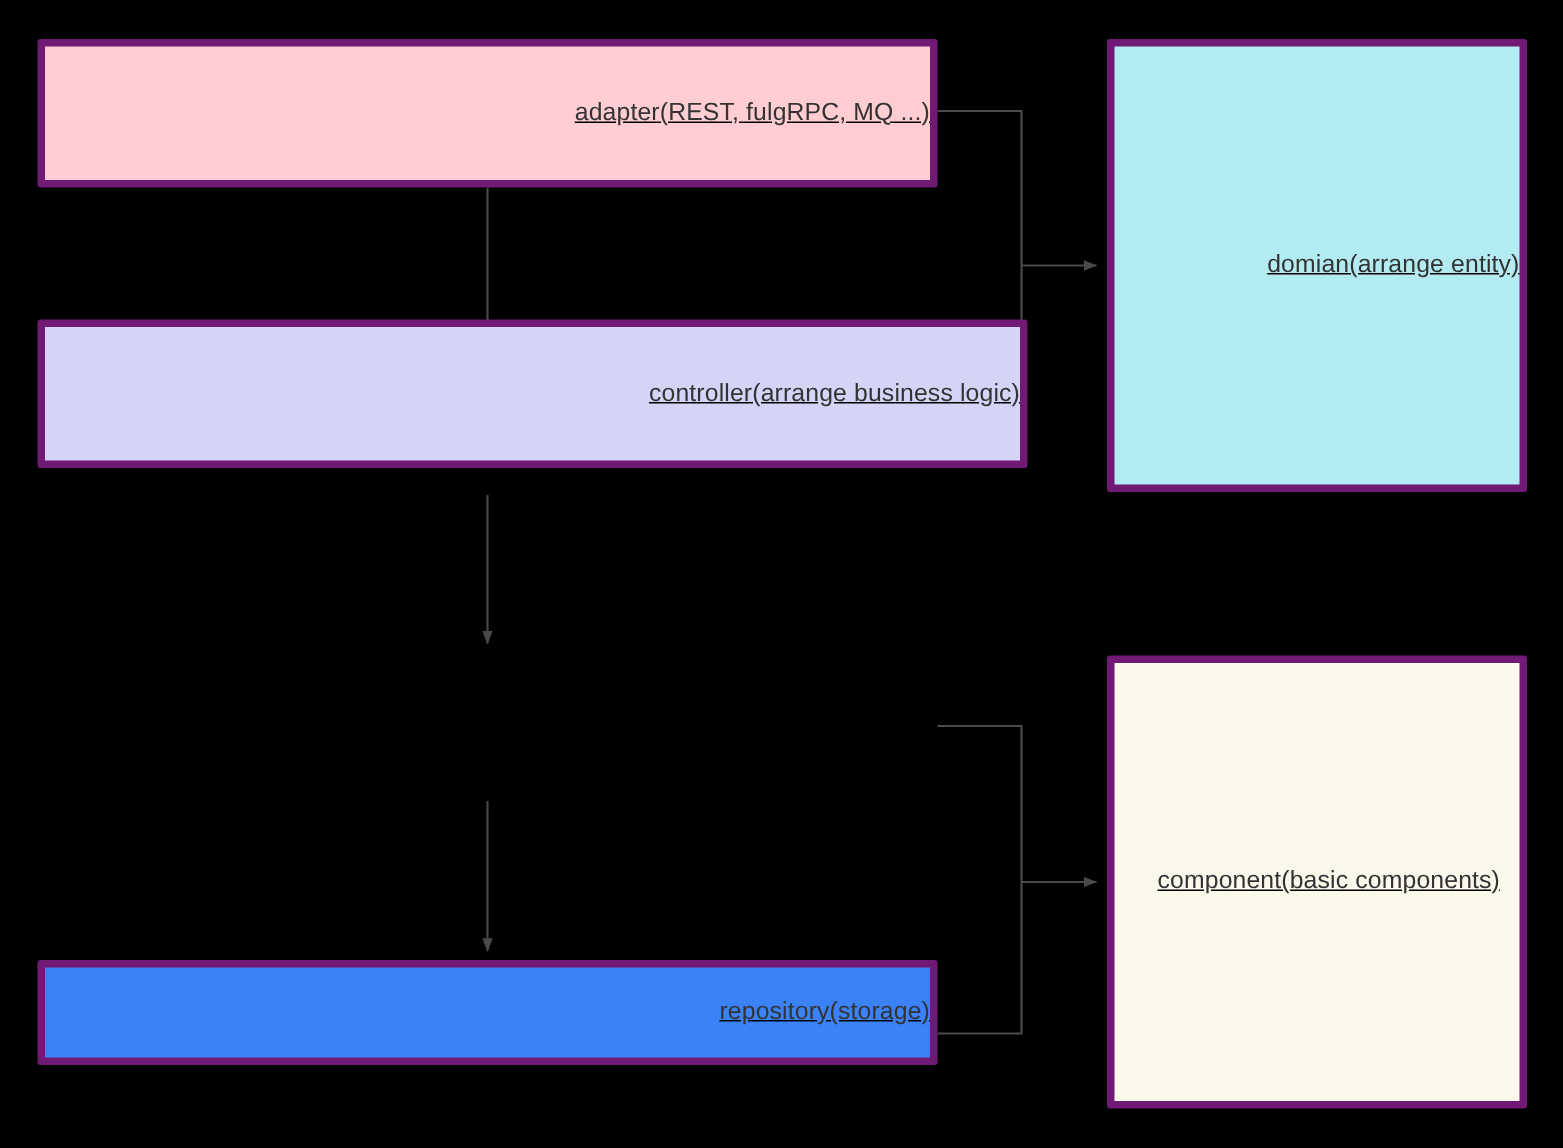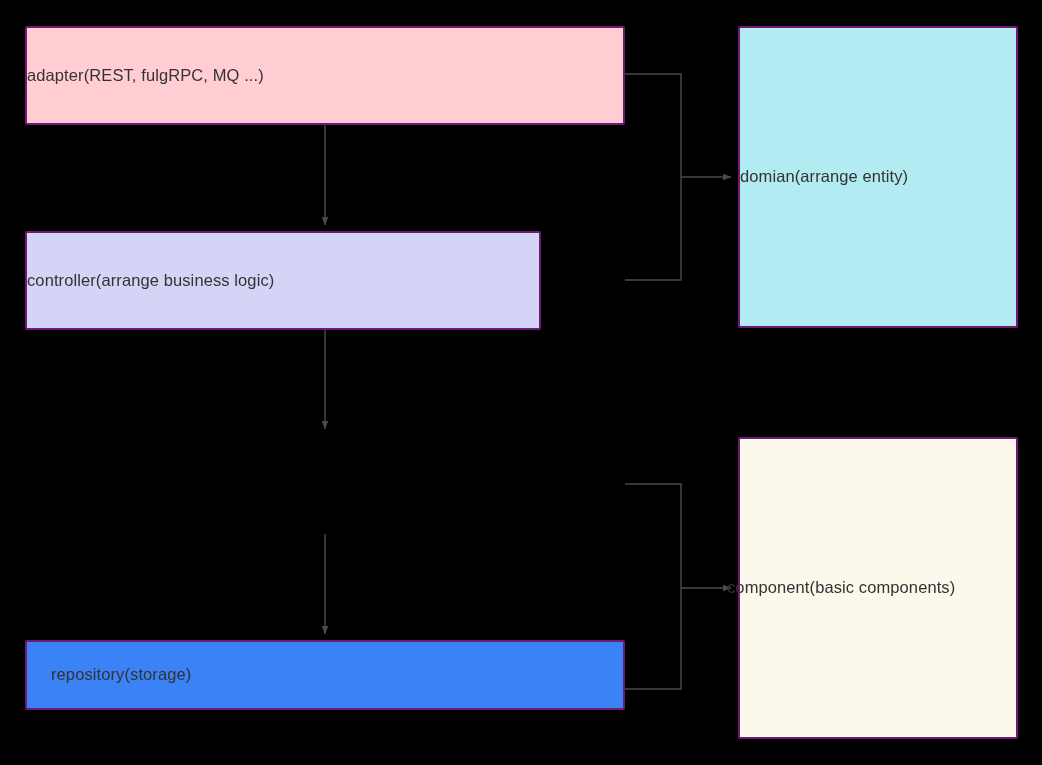--- a/index.html
+++ b/index.html
@@ -28,39 +28,40 @@
     left: 0;
     top: 0;
     width: 1042px;
     height: 765px;
     pointer-events: none;
   }
 
   .node {
     position: absolute;
     box-sizing: border-box;
-    border: 2px solid #701a75;
+    border: 5px solid #701a75;
     border-radius: 2px;
     display: flex;
     align-items: center;
-    justify-content: flex-start;
+    justify-content: flex-end;
+    text-decoration: underline;
   }
 
   .node-label {
     font-size: 16.5px;
     line-height: 1.2;
     color: #333333;
     text-align: center;
     white-space: nowrap;
     letter-spacing: 0.1px;
   }
 
   
   #node-adapter    { left: 25px;  top: 26px;  width: 600px; height: 99px; background: #ffcdd2; }
-  #node-controller { left: 25px;  top: 231px; width: 516px; height: 99px; background: #d4d4f7; }
+  #node-controller { left: 25px;  top: 213px; width: 660px; height: 99px; background: #d4d4f7; }
   #node-usecase    { left: 25px;  top: 435px; width: 600px; height: 99px; background: #f5bfdf; }
   #node-repository { left: 25px;  top: 640px; width: 600px; height: 70px; background: #3b82f6; padding-left: 24px; }
 
   
   #node-domain     { left: 738px; top: 26px;  width: 280px; height: 302px; background: #b2ebf2; }
   #node-component  { left: 738px; top: 437px; width: 280px; height: 302px; background: #fdf8ec; }
 
   
   #node-component .node-label {
     position: relative;

